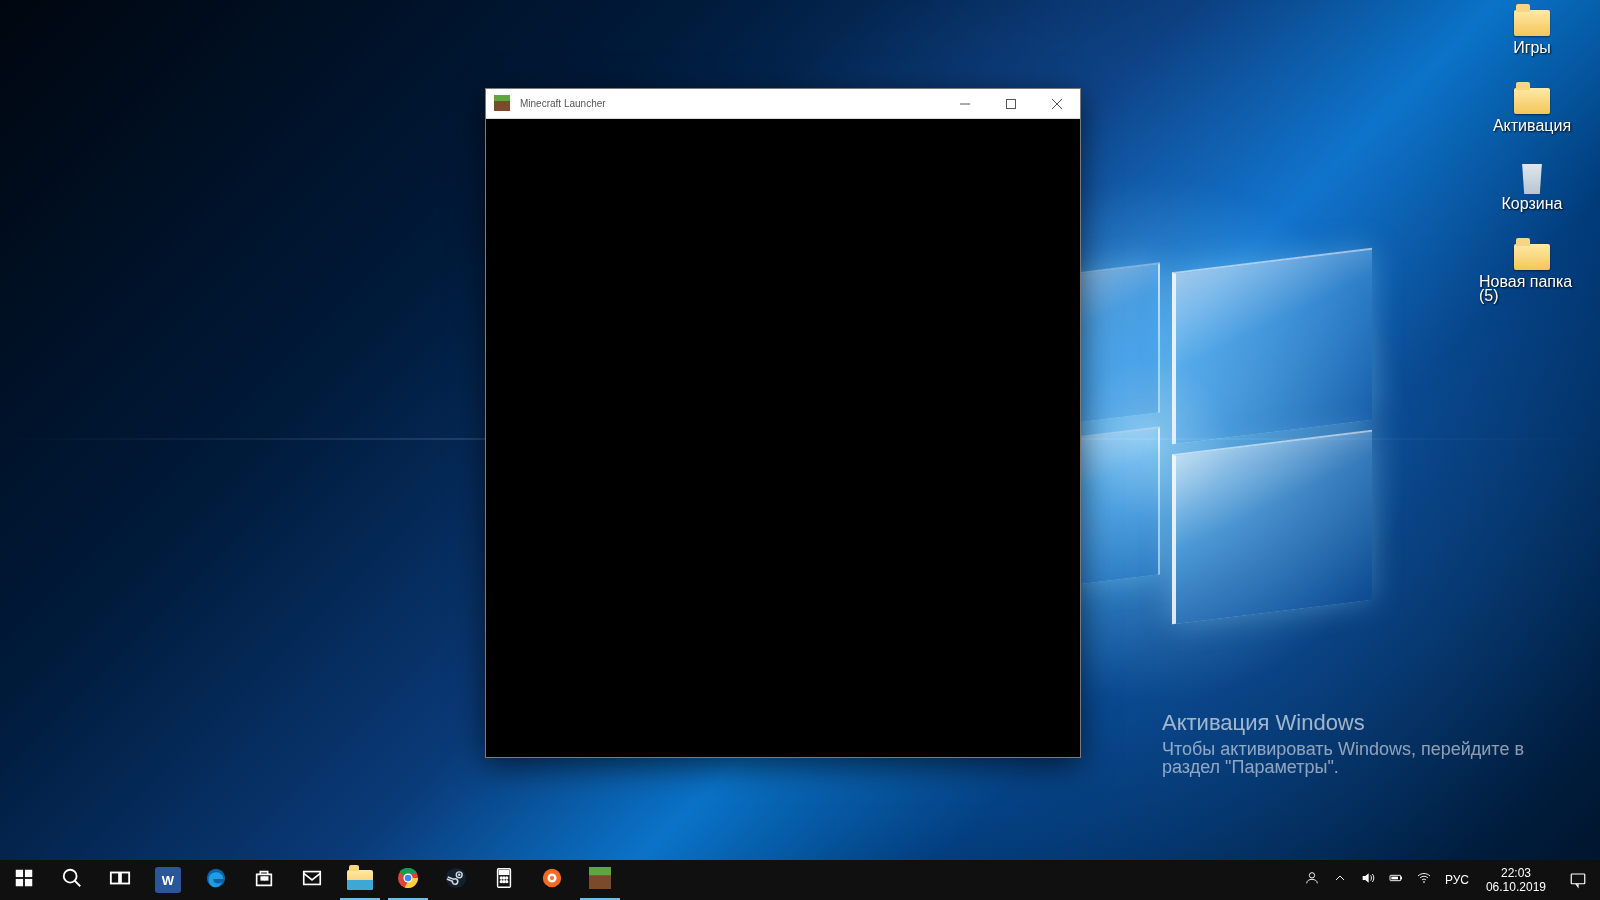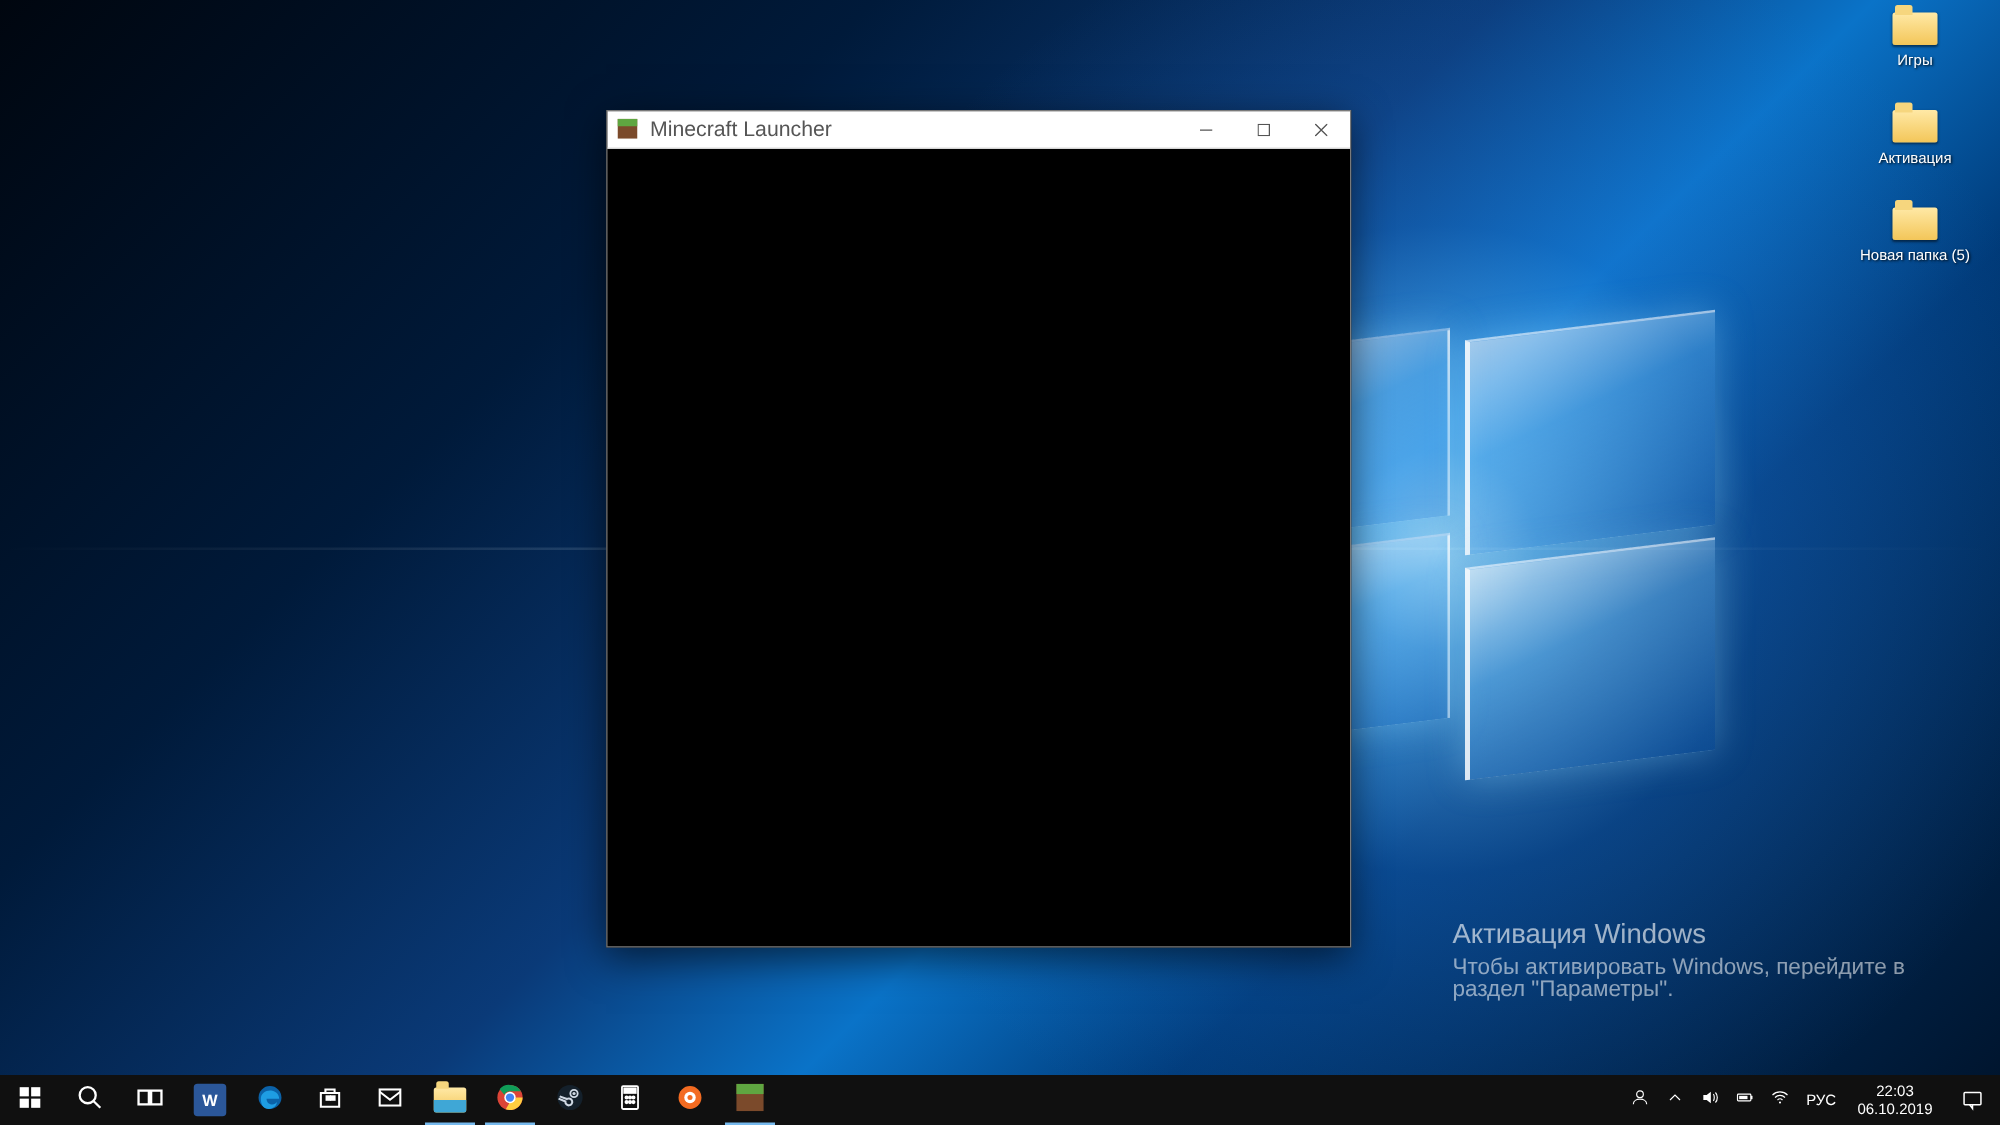--- a/index.html
+++ b/index.html
@@ -24,38 +24,38 @@
   .pane.w { border-right: 2px solid rgba(255,255,255,0.5); border-top: 2px solid rgba(255,255,255,0.4); }
   .paneA { left:0;   top:12px;  width:160px; height:150px; transform: skewY(-7deg); }
   .paneB { left:172px; top:0;   width:200px; height:172px; transform: skewY(-7deg); }
   .paneC { left:0;   top:176px; width:160px; height:148px; transform: skewY(-7deg); }
   .paneD { left:172px; top:182px; width:200px; height:170px; transform: skewY(-7deg); }
 
   
   #icons { position:absolute; right:8px; top:2px; width:120px; }
   .di { width:120px; height:78px; display:flex; flex-direction:column; align-items:center; justify-content:flex-start; padding-top:4px; cursor:pointer; }
   .di .ic { width:40px; height:34px; display:flex; align-items:center; justify-content:center; }
-  .di .lbl { color:#fff; font-size:12px; text-align:right; line-height:14px; text-shadow:1px 1px 2px rgba(0,0,0,0.9); max-width:110px; padding:1px 2px; }
+  .di .lbl { color:#fff; font-size:16px; text-align:left; line-height:14px; text-shadow:1px 1px 2px rgba(0,0,0,0.9); max-width:110px; padding:1px 2px; }
   
   .folder { position:relative; width:36px; height:26px; background:linear-gradient(#ffe9a6,#f3c659); border-radius:2px; box-shadow:0 1px 2px rgba(0,0,0,.5);}
   .folder::before { content:""; position:absolute; left:2px; top:-6px; width:14px; height:8px; background:#f6d67e; border-radius:2px 2px 0 0;}
   
   .bin { width:26px; height:30px; background:linear-gradient(#dfe7ee,#b9c5d3); clip-path: polygon(12% 0,88% 0,80% 100%,20% 100%); position:relative;}
   .bin::before{content:"";position:absolute;left:-3px;top:-6px;width:32px;height:6px;background:#cfd9e4;border-radius:2px;}
 
   
-  #activation { position:absolute; right:18px; bottom:100px; text-align:left; color:rgba(255,255,255,0.58); }
+  #activation { position:absolute; right:18px; bottom:124px; text-align:left; color:rgba(255,255,255,0.58); }
   #activation h4 { font-weight:400; font-size:22px; color:rgba(255,255,255,0.62); margin-bottom:4px;}
   #activation p  { font-size:18px; line-height:18px; color:rgba(255,255,255,0.55); max-width:420px;}
 
   
   #appwin { position:absolute; left:485px; top:88px; width:596px; height:670px; background:#000; border:1px solid #7a7a7a; box-shadow:0 8px 30px rgba(0,0,0,.6); }
   #titlebar { height:30px; background:#fff; display:flex; align-items:center; border-bottom:1px solid #dcdcdc;}
   #titlebar .appico { width:18px; height:18px; margin:0 8px 0 8px; }
-  #titlebar .title { flex:0 0 auto; font-size:17px; color:#555; }
+  #titlebar .title { flex:0 0 auto; font-size:10px; color:#555; }
   #titlebar .spacer { flex:1 1 auto; }
   .winbtn { width:46px; height:30px; display:flex; align-items:center; justify-content:center; color:#555; }
   .winbtn svg { width:10px; height:10px; stroke:currentColor; stroke-width:1; fill:none; }
   #appbody { position:absolute; left:1px; right:1px; top:31px; bottom:1px; background:#000; }
 
   
   .mc { width:16px; height:16px; }
   .mc rect.dirt{ fill:#7b4a2b;} .mc rect.grass{ fill:#5fa641;}
 
   
@@ -93,20 +93,26 @@
     <div class="lbl">Игры</div>
   </div>
   <div class="di">
     <div class="ic">
           <div class="folder"></div>
         </div>
     <div class="lbl">Активация</div>
   </div>
   <div class="di">
     <div class="ic">
+          <div class="bin"></div>
+        </div>
+    <div class="lbl">Корзина</div>
+  </div>
+  <div class="di">
+    <div class="ic">
           <div class="folder"></div>
         </div>
     <div class="lbl">Новая папка (5)</div>
   </div>
     </div>
 
   <div id="activation">
     <h4>Активация Windows</h4>
     <p>Чтобы активировать Windows, перейдите в раздел "Параметры".</p>
   </div>

